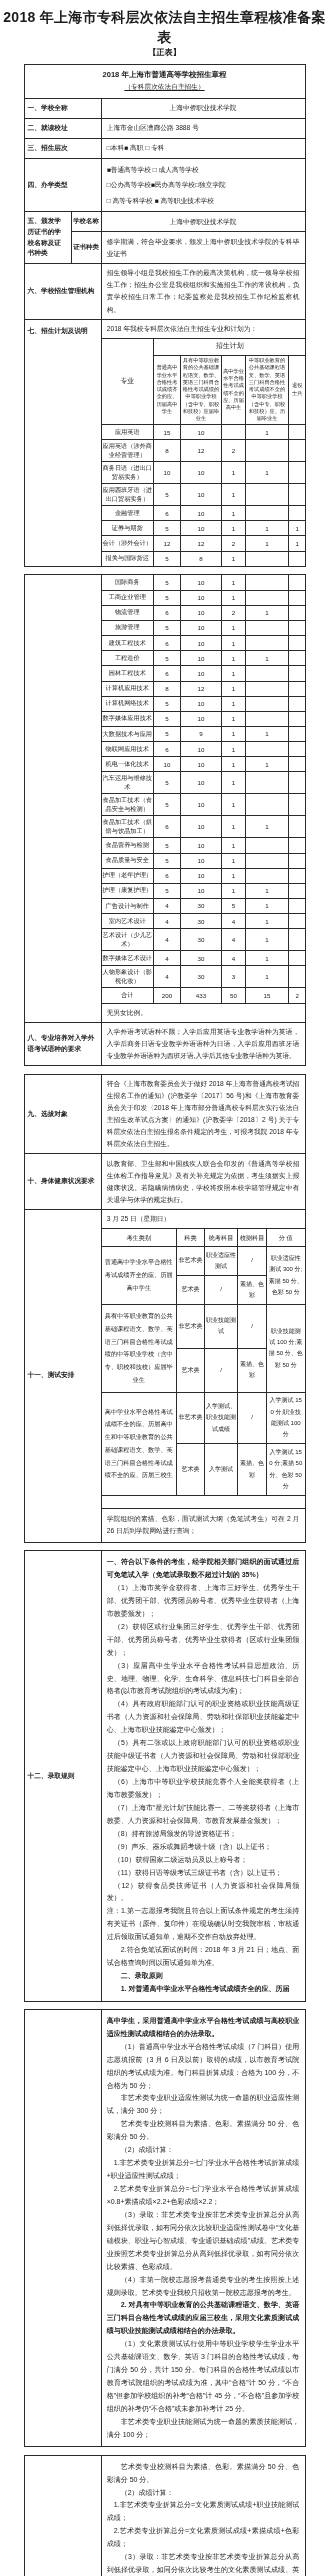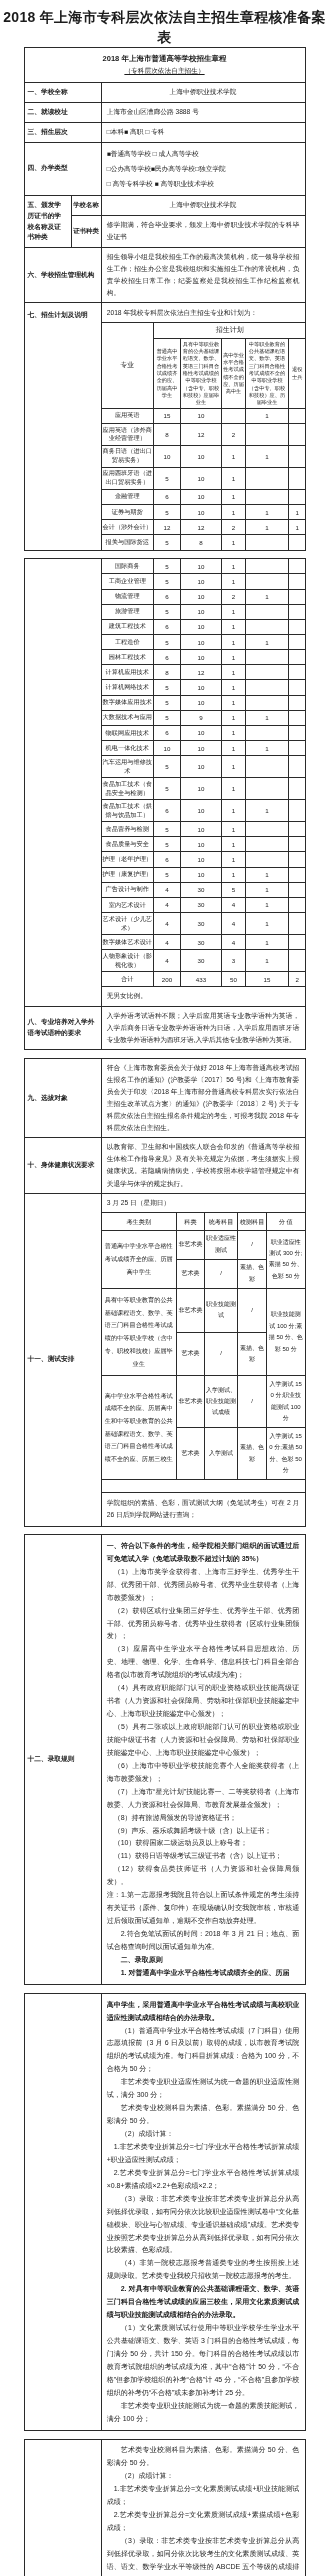--- a/index.html
+++ b/index.html
@@ -46,20 +46,21 @@
   .pb{font-weight:bold;}
   .ind1{text-indent:1em;}
   .ind2{text-indent:2em;}
 </style>
 </head>
 <body>
 
 <div class="doc">
 
   <div class="doc-title">2018 年上海市专科层次依法自主招生章程核准备案表</div>
+  <div class="doc-subtitle">【正表】</div>
 
   <table class="seg">
     <colgroup>
         <col class="c-lab1">
         <col class="c-lab2">
         <col class="c-main">
       </colgroup>
     <tbody>
       <tr>
         <td colspan="3" class="charter-head">

